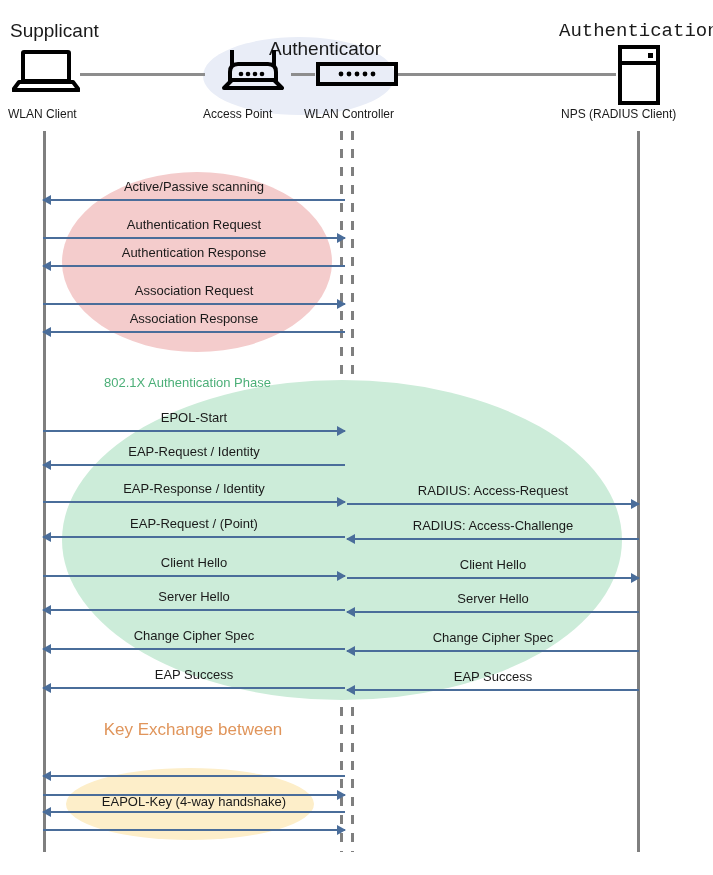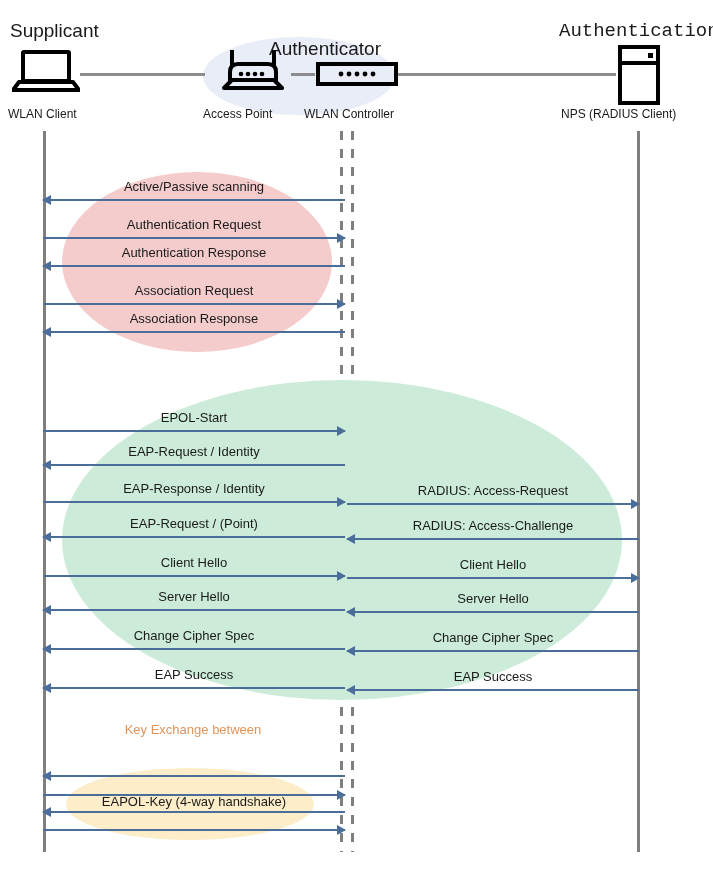--- a/index.html
+++ b/index.html
@@ -191,22 +191,23 @@
 
   <div class="lifeline" style="left:637px; top:131px; height:721px;"></div>
 
   <div class="blob blob-red" style="left:62px; top:172px; width:270px; height:180px;"></div>
 
   <div class="blob blob-green" style="left:62px; top:380px; width:560px; height:320px;"></div>
 
   <div class="blob blob-amber" style="left:66px; top:768px; width:248px; height:72px;"></div>
 
 
-
-  <div style="position:absolute; left:98px; top:720px; width:190px; text-align:center; color:#E0955B; font-size:13px; line-height:19px;">
+  <div class="phase-label" style="left:104px; top:373px; color:#4CAF78;">802.1X Authentication Phase</div>
+
+  <div style="position:absolute; left:98px; top:720px; width:190px; text-align:center; color:#E0955B; font-size:17px; line-height:19px;">
     <div>Key Exchange between</div>
   </div>
 
   <div class="msg" style="left:43px; top:199px; width:302px;">
     <div class="shaft" style="width:302px;"></div>
     <div class="head l"></div>
     <div class="caption">Active/Passive scanning</div>
   </div>
   <div class="msg" style="left:43px; top:237px; width:302px;">
     <div class="shaft" style="width:302px;"></div>

